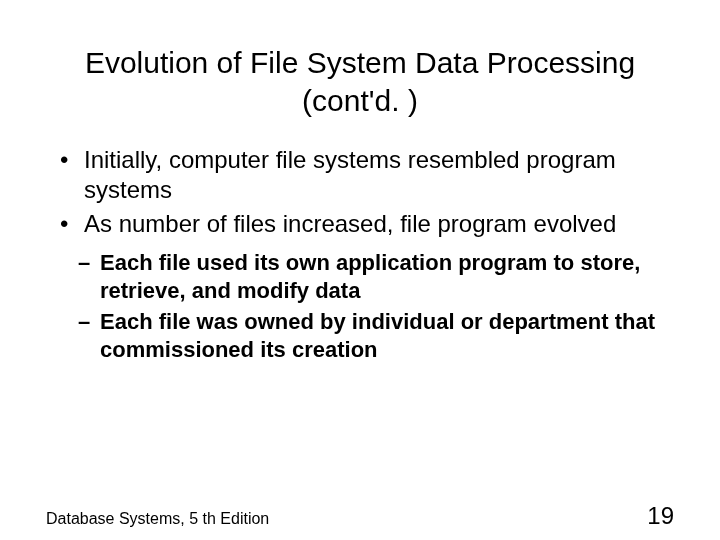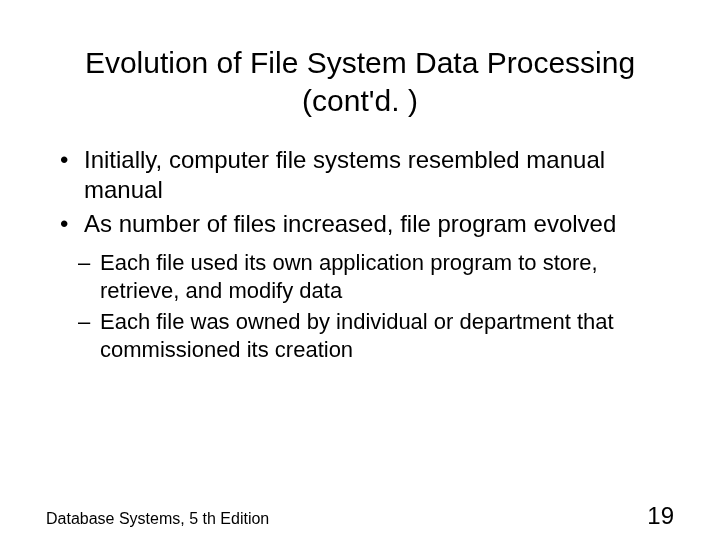--- a/index.html
+++ b/index.html
@@ -43,20 +43,21 @@
     position: absolute;
     left: 10px;
     top: 0;
     font-size: 24px;
   }
   .bullets-level2 {
     list-style: none;
     font-size: 22px;
     line-height: 1.25;
     margin: 10px 0 0 34px;
+    font-weight: bold;
   }
   .bullets-level2 > li {
     position: relative;
     padding-left: 26px;
     margin-bottom: 4px;
   }
   .bullets-level2 > li::before {
     content: "–";
     position: absolute;
     left: 4px;
@@ -76,21 +77,21 @@
     font-size: 24px;
   }
 </style>
 </head>
 <body>
 
 <div class="slide">
   <h1 class="title">Evolution of File System Data Processing (cont'd. )</h1>
 
   <ul class="bullets-level1">
-    <li>Initially, computer file systems resembled manual manual</li>
+    <li>Initially, computer file systems resembled program systems</li>
     <li>As number of files increased, file program evolved</li>
   </ul>
 
   <ul class="bullets-level2">
     <li>Each file used its own application program to store, retrieve, and modify data</li>
     <li>Each file was owned by individual or department that commissioned its creation</li>
   </ul>
 
   <div class="footer">
     <span class="footer-left">Database Systems, 5 th Edition</span>

